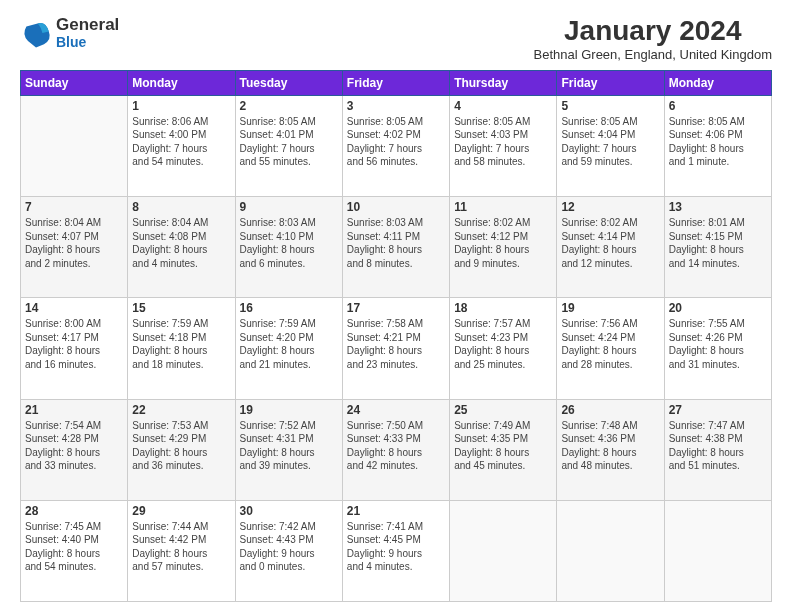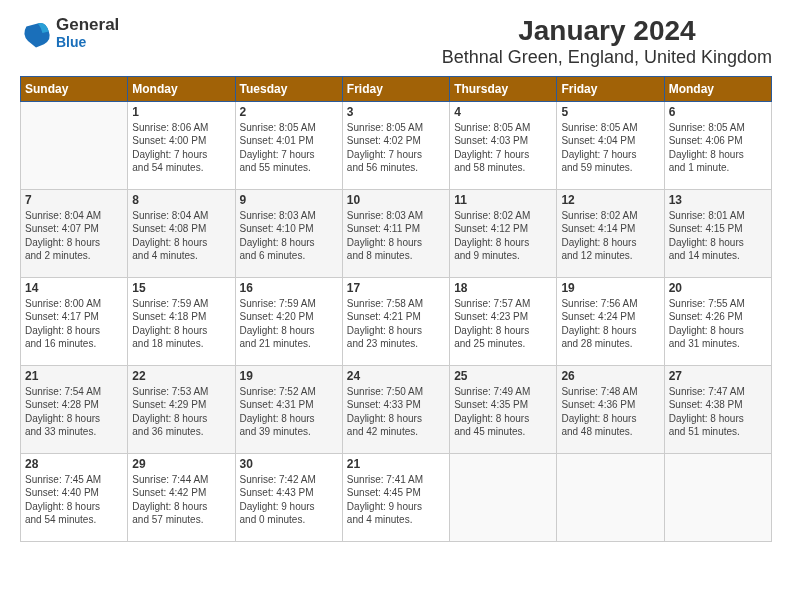--- a/index.html
+++ b/index.html
@@ -5,21 +5,21 @@
     * { margin: 0; padding: 0; box-sizing: border-box; }
     body {
       font-family: Arial, sans-serif;
       background: #fff;
       width: 792px;
       height: 612px;
       overflow: hidden;
     }
     .page {
       width: 792px;
-      height: 540px;
+      height: 612px;
       padding: 16px 20px 10px 20px;
       display: flex;
       flex-direction: column;
       border-radius: 11px;
     }
     .header {
       display: flex;
       justify-content: space-between;
       align-items: flex-start;
       margin-bottom: 8px;
@@ -37,32 +37,32 @@
     .title-block {
       text-align: center;
     }
     .title-block h1 {
       font-size: 28px;
       font-weight: bold;
       color: #333;
       line-height: 1.1;
     }
     .title-block h2 {
-      font-size: 18px;
+      font-size: 13px;
       font-weight: normal;
       color: #333;
     }
     .calendar {
       flex: 1;
       border-collapse: collapse;
       width: 100%;
       table-layout: fixed;
     }
     .calendar thead tr th {
-      background: #a16207;
+      background: #6d28d9;
       color: #fff;
       font-size: 12px;
       font-weight: bold;
       padding: 5px 4px;
       border: 1px solid #2a5a9a;
       text-align: left;
     }
     .calendar tbody tr td {
       border: 1px solid #ccc;
       vertical-align: top;

